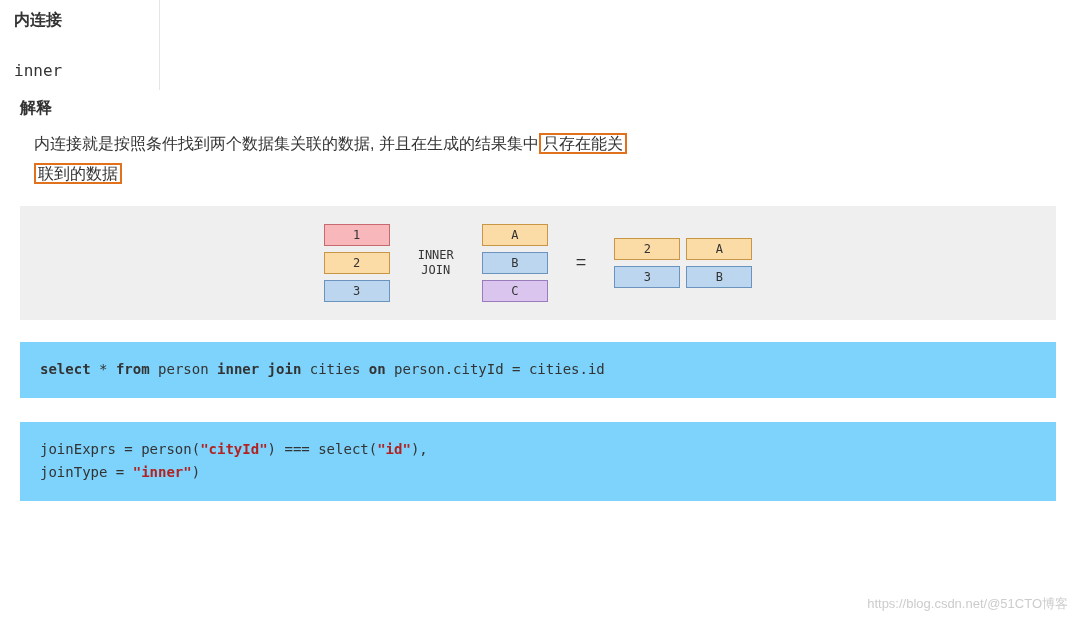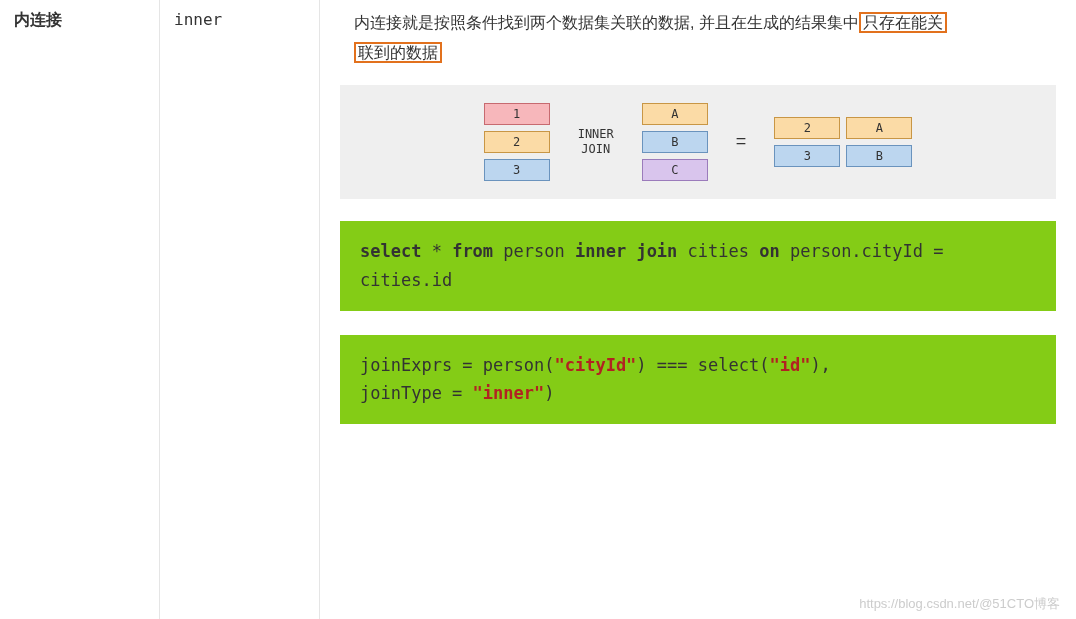--- a/index.html
+++ b/index.html
@@ -7,20 +7,21 @@
     margin: 0;
     font-family: "Microsoft YaHei", "PingFang SC", sans-serif;
     background: #fff;
     color: #333;
     font-size: 16px;
   }
   .page {
     display: flex;
     width: 1076px;
     min-height: 619px;
+    flex-direction: column;
   }
   .col-left {
     width: 160px;
     border-right: 1px solid #e5e5e5;
     padding: 10px 14px;
   }
   .col-mid {
     width: 160px;
     border-right: 1px solid #e5e5e5;
     padding: 10px 14px;
@@ -77,53 +78,54 @@
   .c-purple { background: #d9c5ed; border-color:#9b7bbb;}
   .eq { font-size: 18px; }
   .pair-grid {
     display: grid;
     grid-template-columns: auto auto;
     gap: 6px;
   }
 
   
   .codeblock {
-    background: #84cc16;
+    background: #7dd3fc;
     padding: 16px 20px;
     font-family: Consolas, Menlo, monospace;
-    font-size: 17px;
+    font-size: 14px;
     line-height: 1.7;
     white-space: normal;
     color: #333;
     margin-bottom: 24px;
   }
   .codeblock .line { display: block; }
   .kw { font-weight: 700; }
   .str { color: #b22222; font-weight: 700; }
   .watermark {
     position: fixed;
-    right: 16px;
+    right: 8px;
     bottom: 6px;
     color: #ccc;
     font-size: 13px;
     pointer-events: none;
   }
 </style>
 </head>
 <body>
 
 <div class="page">
   <div class="col-left">
     <div class="h">内连接</div>
   </div>
   <div class="col-mid">
     <div>inner</div>
   </div>
   <div class="col-main">
 
+    <div class="h">解释</div>
     <div class="explain">
       <span>内连接就是按照条件找到两个数据集关联的数据, 并且在生成的结果集中</span><span class="hl">只存在能关</span><br>
       <span class="hl">联到的数据</span>
     </div>
 
     <div class="diagram">
       <div class="dia-row">
         <div class="stack" id="dia-left">
             <div class="cell c-pink">1</div>
             <div class="cell c-orange">2</div>

